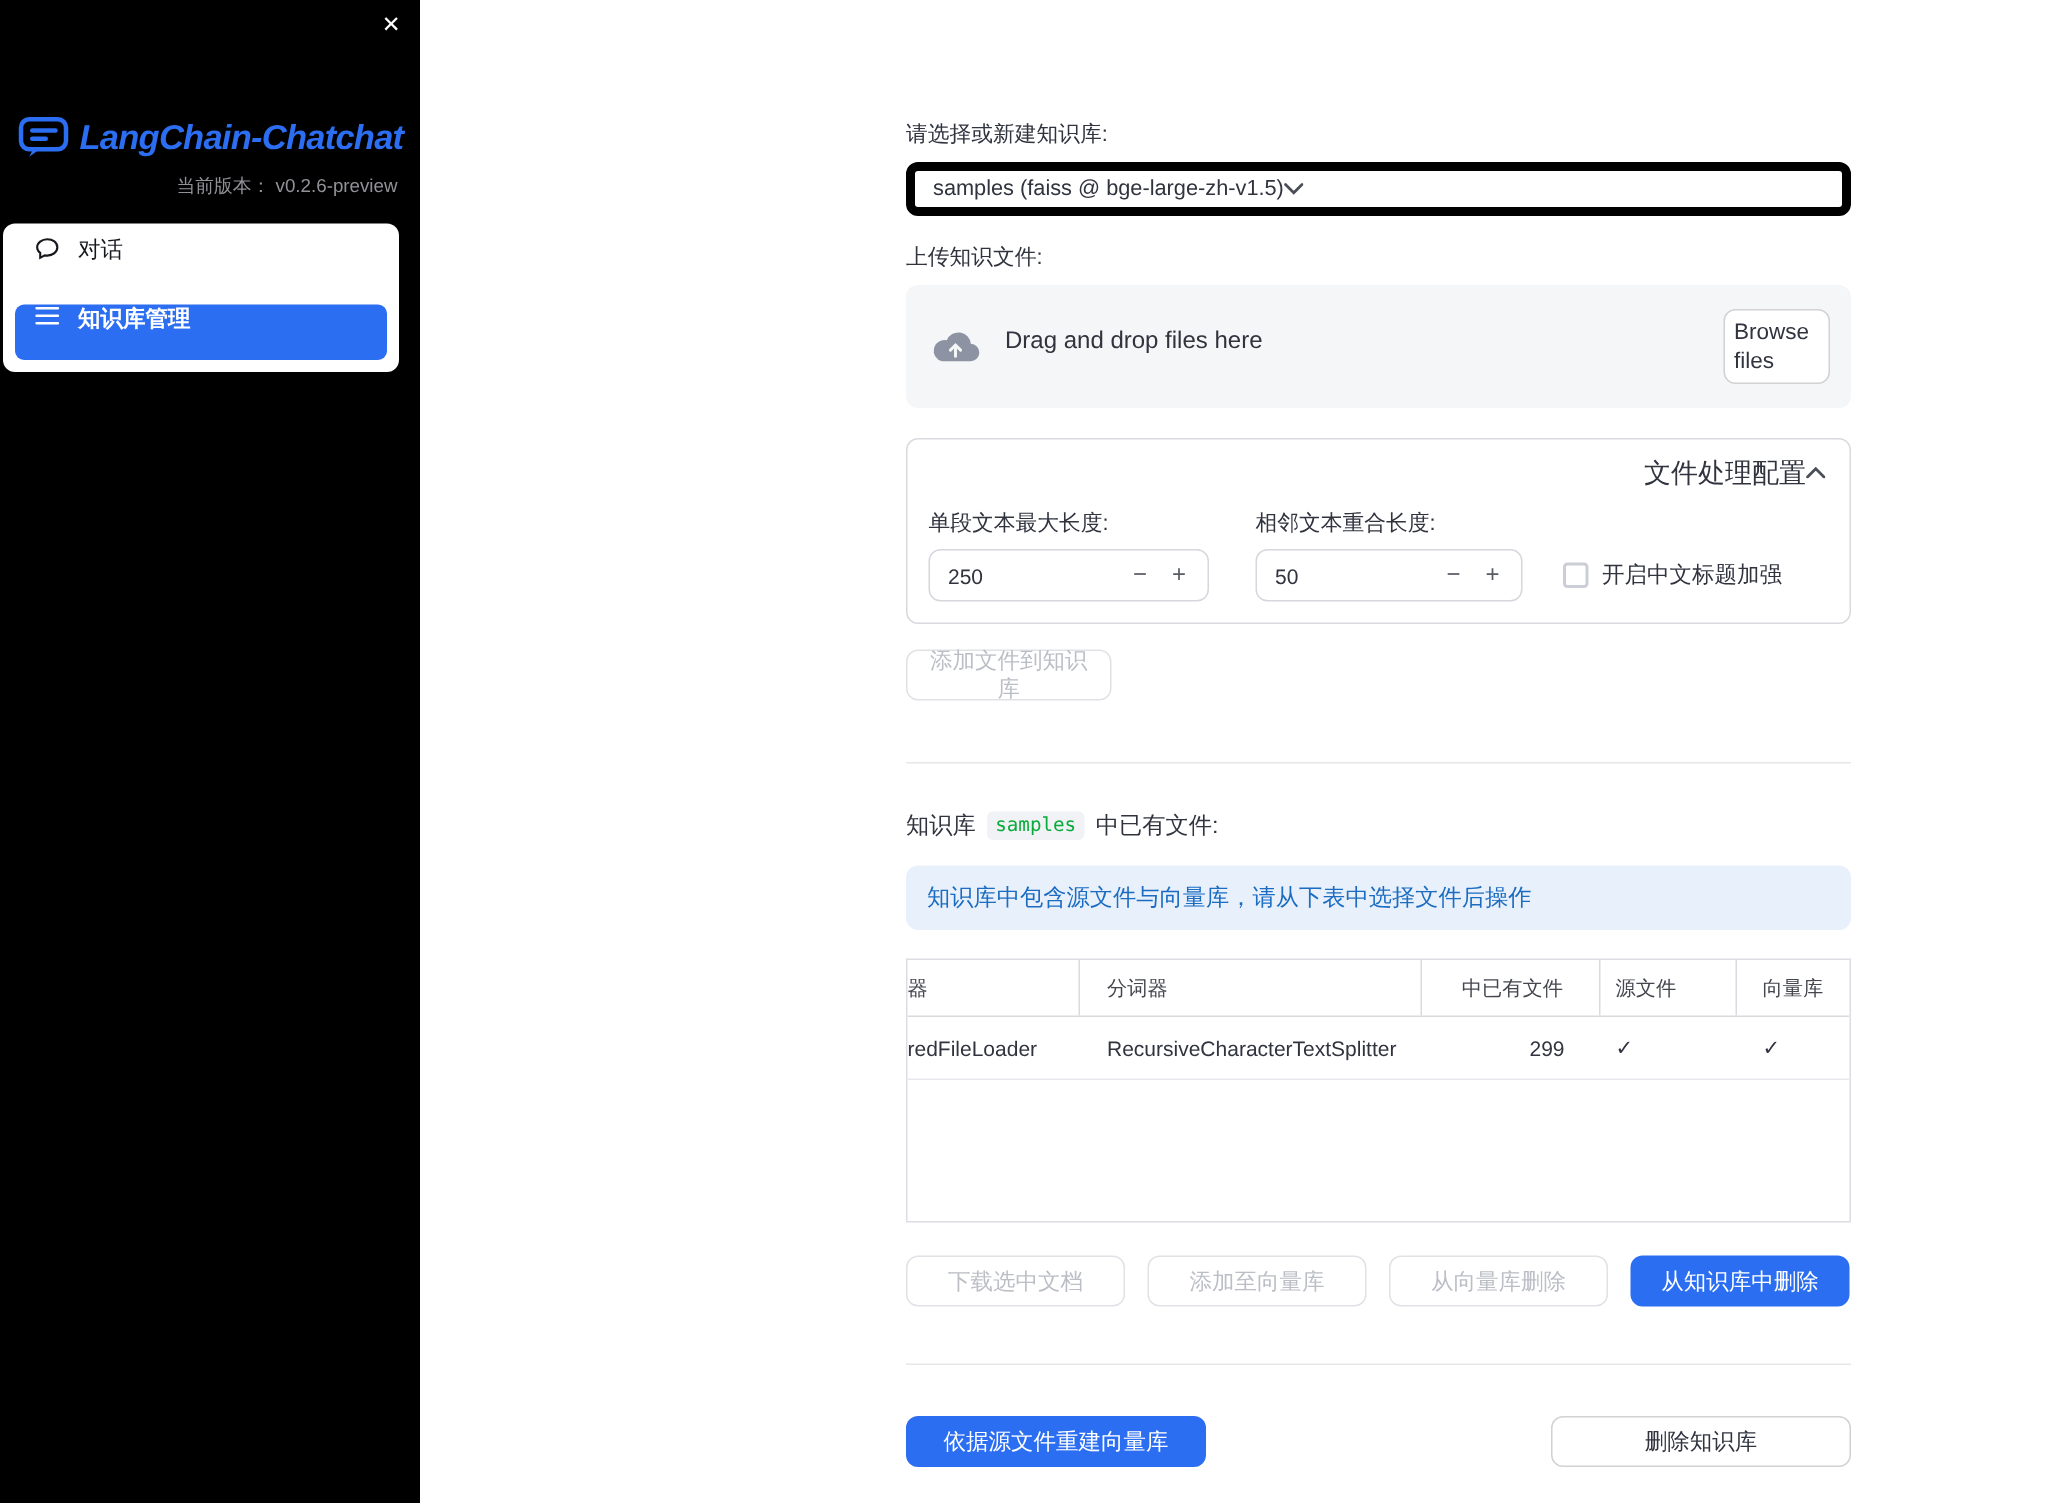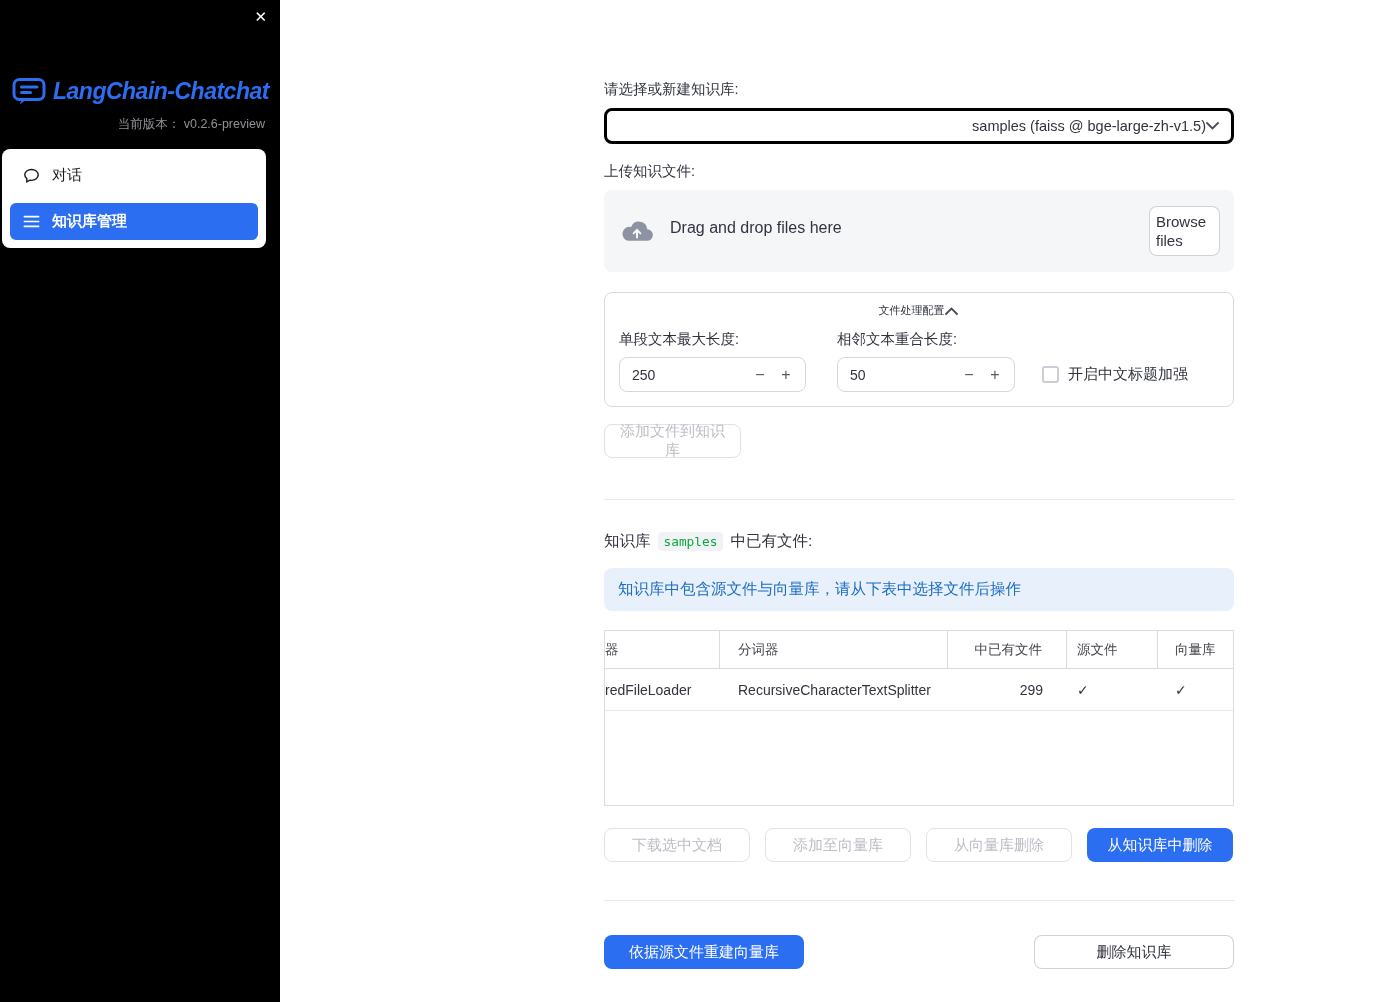--- a/index.html
+++ b/index.html
@@ -9,50 +9,50 @@
     color:#31333f; background:#fff; display:flex;
   }
 
   
   .sidebar { width:280px; height:1002px; background:#000; position:relative; flex:none; }
   .close-btn { position:absolute; top:8px; right:13px; color:#fff; font-size:15px; cursor:pointer; line-height:18px; }
   .logo-row { display:flex; align-items:center; gap:7px; padding-left:12px; margin-top:76px; }
   .logo-text { color:#2b6ef2; font-size:23px; font-weight:bold; font-style:italic; letter-spacing:-0.5px; white-space:nowrap; }
   .version { color:#919298; font-size:12.5px; text-align:right; padding:10px 15px 0 0; }
   .menu-card { background:#fff; border-radius:8px; margin:16px 14px 0 2px; padding:8px; }
-  .menu-item { display:flex; align-items:center; gap:12px; height:37px; border-radius:6px; padding:0 13px; color:#17191f; font-size:15px; cursor:pointer; }
+  .menu-item { display:flex; gap:12px; height:37px; border-radius:6px; padding:0 13px; color:#17191f; font-size:15px; cursor:pointer; }
   .menu-item + .menu-item { margin-top:9px; }
   .menu-item.active { background:#2b6ef2; color:#fff; font-weight:bold; }
 
   
   .main { flex:1; background:#fff; }
   .content { width:630px; margin-left:324px; padding-top:80px; }
 
   .field-label { font-size:14.5px; margin-bottom:9px; }
 
-  .select { height:36px; border:3px solid #000000; border-radius:8px; background:#fff;
-            display:flex; align-items:center; justify-content:flex-end;
+  .select { height:36px; border:6px solid #000000; border-radius:8px; background:#fff;
+            display:flex; align-items:center; justify-content:flex-start;
             padding:0 12px; font-size:14.5px; cursor:pointer; margin-bottom:18px; }
 
   .uploader { height:82px; background:#f5f6f8; border-radius:8px; display:flex; align-items:center;
               padding:0 14px 0 16px; margin-bottom:20px; }
   .up-text { flex:1; margin-left:16px; padding-right:10px; }
   .up-title { font-size:16px; color:#31333f; margin-bottom:6px; }
   .up-limit { font-size:12.3px; color:#7d8190; line-height:1.3; max-width:476px; }
 
   .btn { height:34px; border-radius:8px; border:1px solid rgba(49,51,63,.22); background:#fff;
          color:#31333f; font-size:15px; display:flex; align-items:center; justify-content:center;
          cursor:pointer; font-family:inherit; padding:0 14px; }
   .btn.disabled { color:#bcbec6; border-color:#e1e2e6; cursor:default; }
   .btn.primary { background:#2b6ef2; border:none; color:#fff; }
   .browse-btn { width:71px; height:50px; flex:none; line-height:1.3; text-align:left; white-space:normal; padding:0 6px; }
 
   .expander { border:1px solid #d9dade; border-radius:8px; margin-bottom:17px; }
-  .exp-header { display:flex; align-items:center; justify-content:center; padding:10px 16px 4px 14px;
-                font-size:11px; cursor:pointer; }
+  .exp-header { display:flex; align-items:center; justify-content:flex-end; padding:10px 16px 4px 14px;
+                font-size:18px; cursor:pointer; }
   .exp-body { display:flex; align-items:flex-end; padding:8px 14px 14px 14px; }
   .num-group { flex:none; }
   .num-group.g1 { width:187px; margin-right:31px; }
   .num-group.g2 { width:178px; margin-right:27px; }
   .small-label { font-size:14.5px; margin-bottom:8px; }
   .numinput { height:35px; border:1px solid #d5d7dd; border-radius:8px; display:flex; align-items:center;
               padding:0 6px 0 12px; background:#fff; }
   .numval { flex:1; font-size:14px; }
   .step { width:26px; text-align:center; color:#585a66; font-size:16px; cursor:pointer; user-select:none; }
   .check-group { display:flex; align-items:center; gap:9px; margin-bottom:8px; cursor:pointer; }

